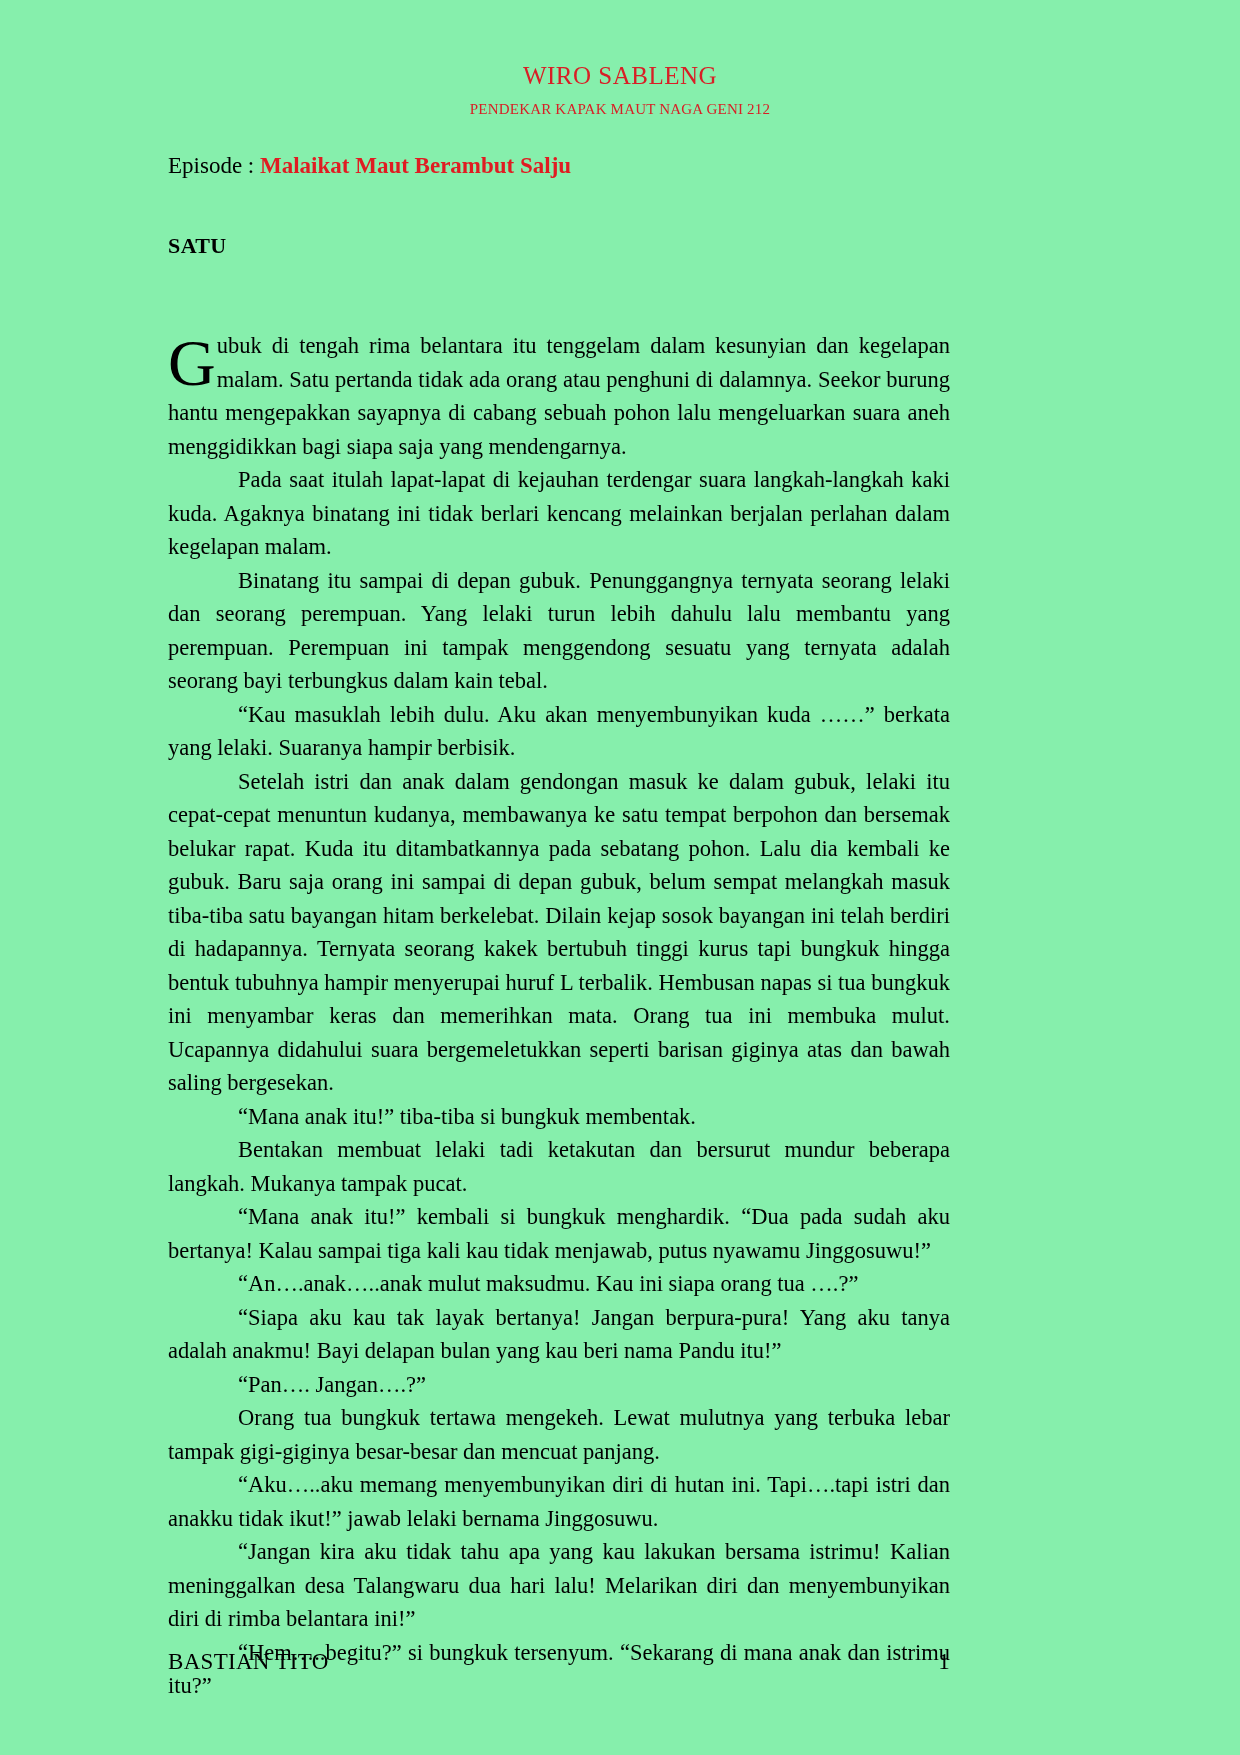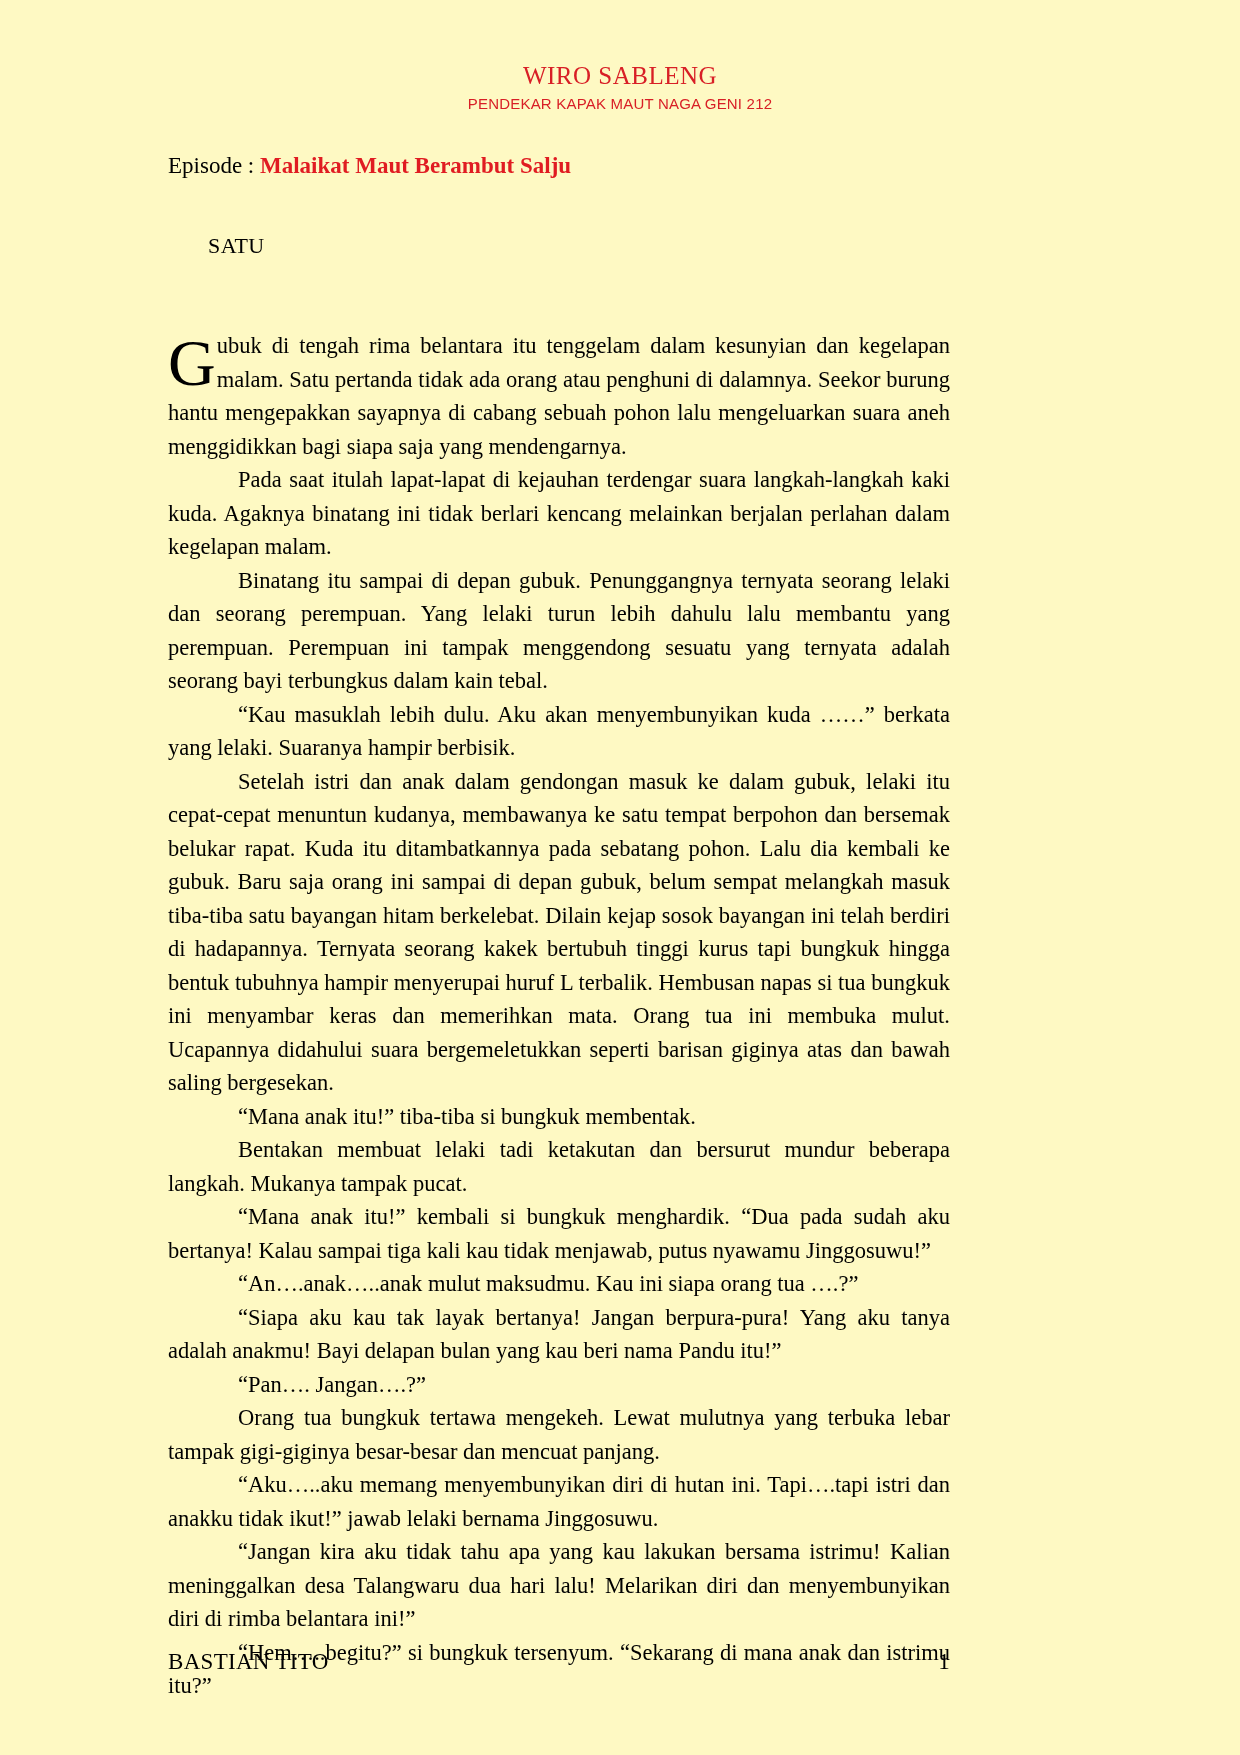--- a/index.html
+++ b/index.html
@@ -5,21 +5,21 @@
   html, body {
     margin: 0;
     padding: 0;
     background: #ffffff;
   }
   .page {
     position: relative;
     width: 1240px;
     height: 1755px;
     margin: 0 auto;
-    background: #fef9c3;
+    background: #86efac;
     box-sizing: border-box;
     overflow: hidden;
     font-family: "Liberation Serif", "DejaVu Serif", serif;
     color: #000000;
   }
 
   
   .doc-header {
     position: absolute;
     top: 62px;
@@ -28,26 +28,26 @@
     text-align: center;
   }
   .header-title {
     font-family: "Liberation Serif", "DejaVu Serif", serif;
     font-size: 25px;
     letter-spacing: 0.5px;
     color: #d81f26;
     line-height: 1.15;
   }
   .header-subtitle {
-    font-family: Liberation Sans, sans-serif;
+    font-family: Liberation Serif, serif;
     font-size: 15px;
     letter-spacing: 0.2px;
     color: #d81f26;
     line-height: 1.3;
-    margin-top: 3px;
+    margin-top: 9px;
   }
 
   
   .content {
     position: absolute;
     top: 150px;
     left: 168px;
     width: 782px;
   }
 
@@ -60,24 +60,23 @@
   .episode-label {
     color: #000000;
   }
   .episode-title {
     color: #e01c22;
     font-weight: bold;
   }
 
   .chapter-heading {
     font-size: 22px;
-    font-weight: normal;
+    font-weight: bold;
     letter-spacing: 0.4px;
     margin-bottom: 70px;
-    margin-left: 40px;
   }
 
   
   .prose {
     font-size: 22.5px;
     line-height: 33.5px;
     text-align: justify;
     text-justify: inter-word;
   }
   .prose p {

